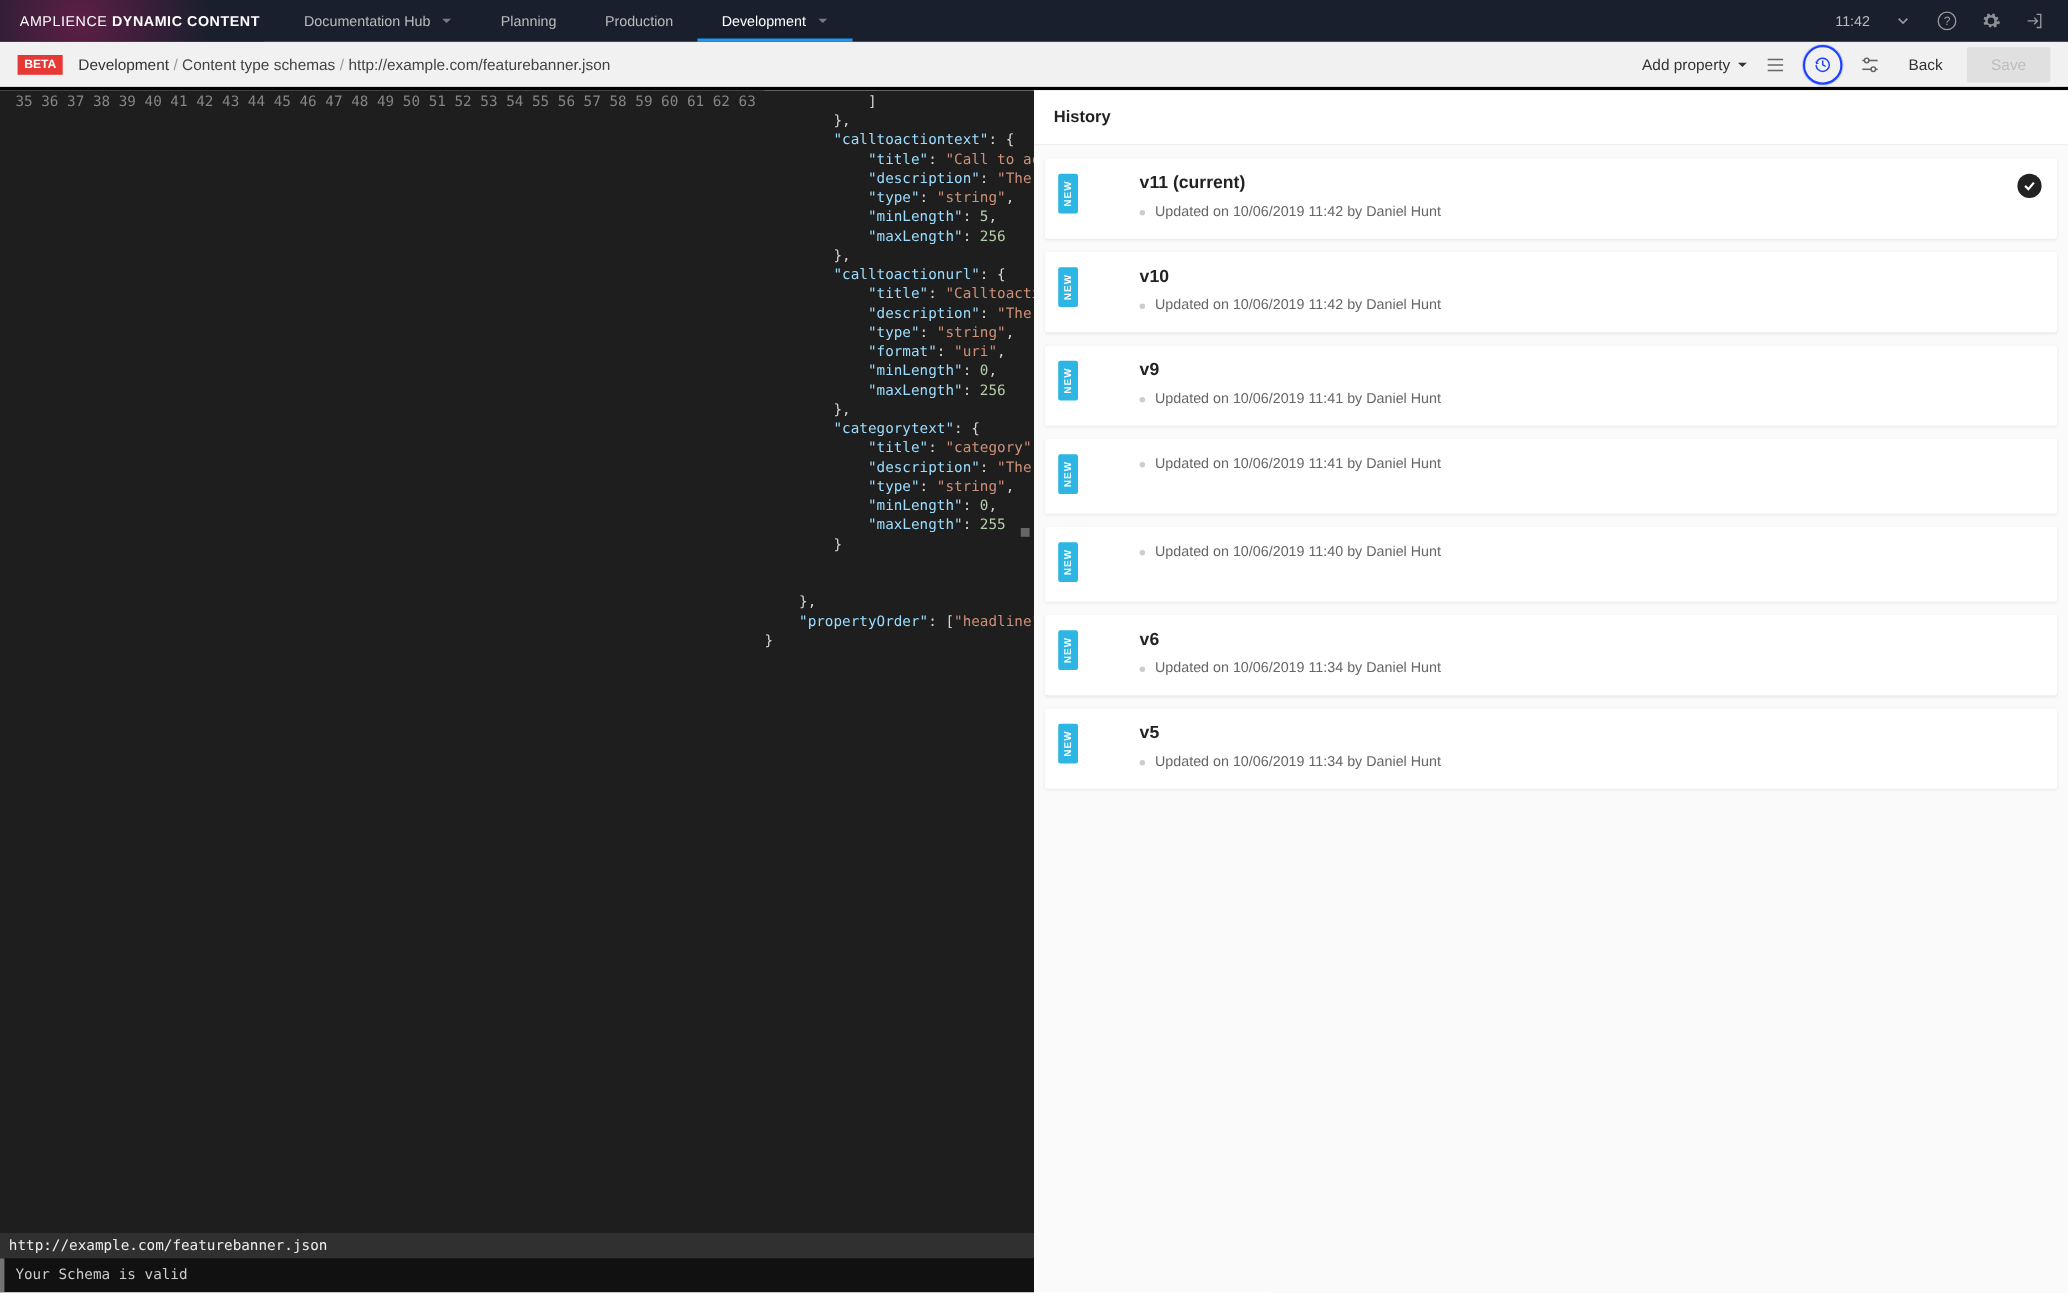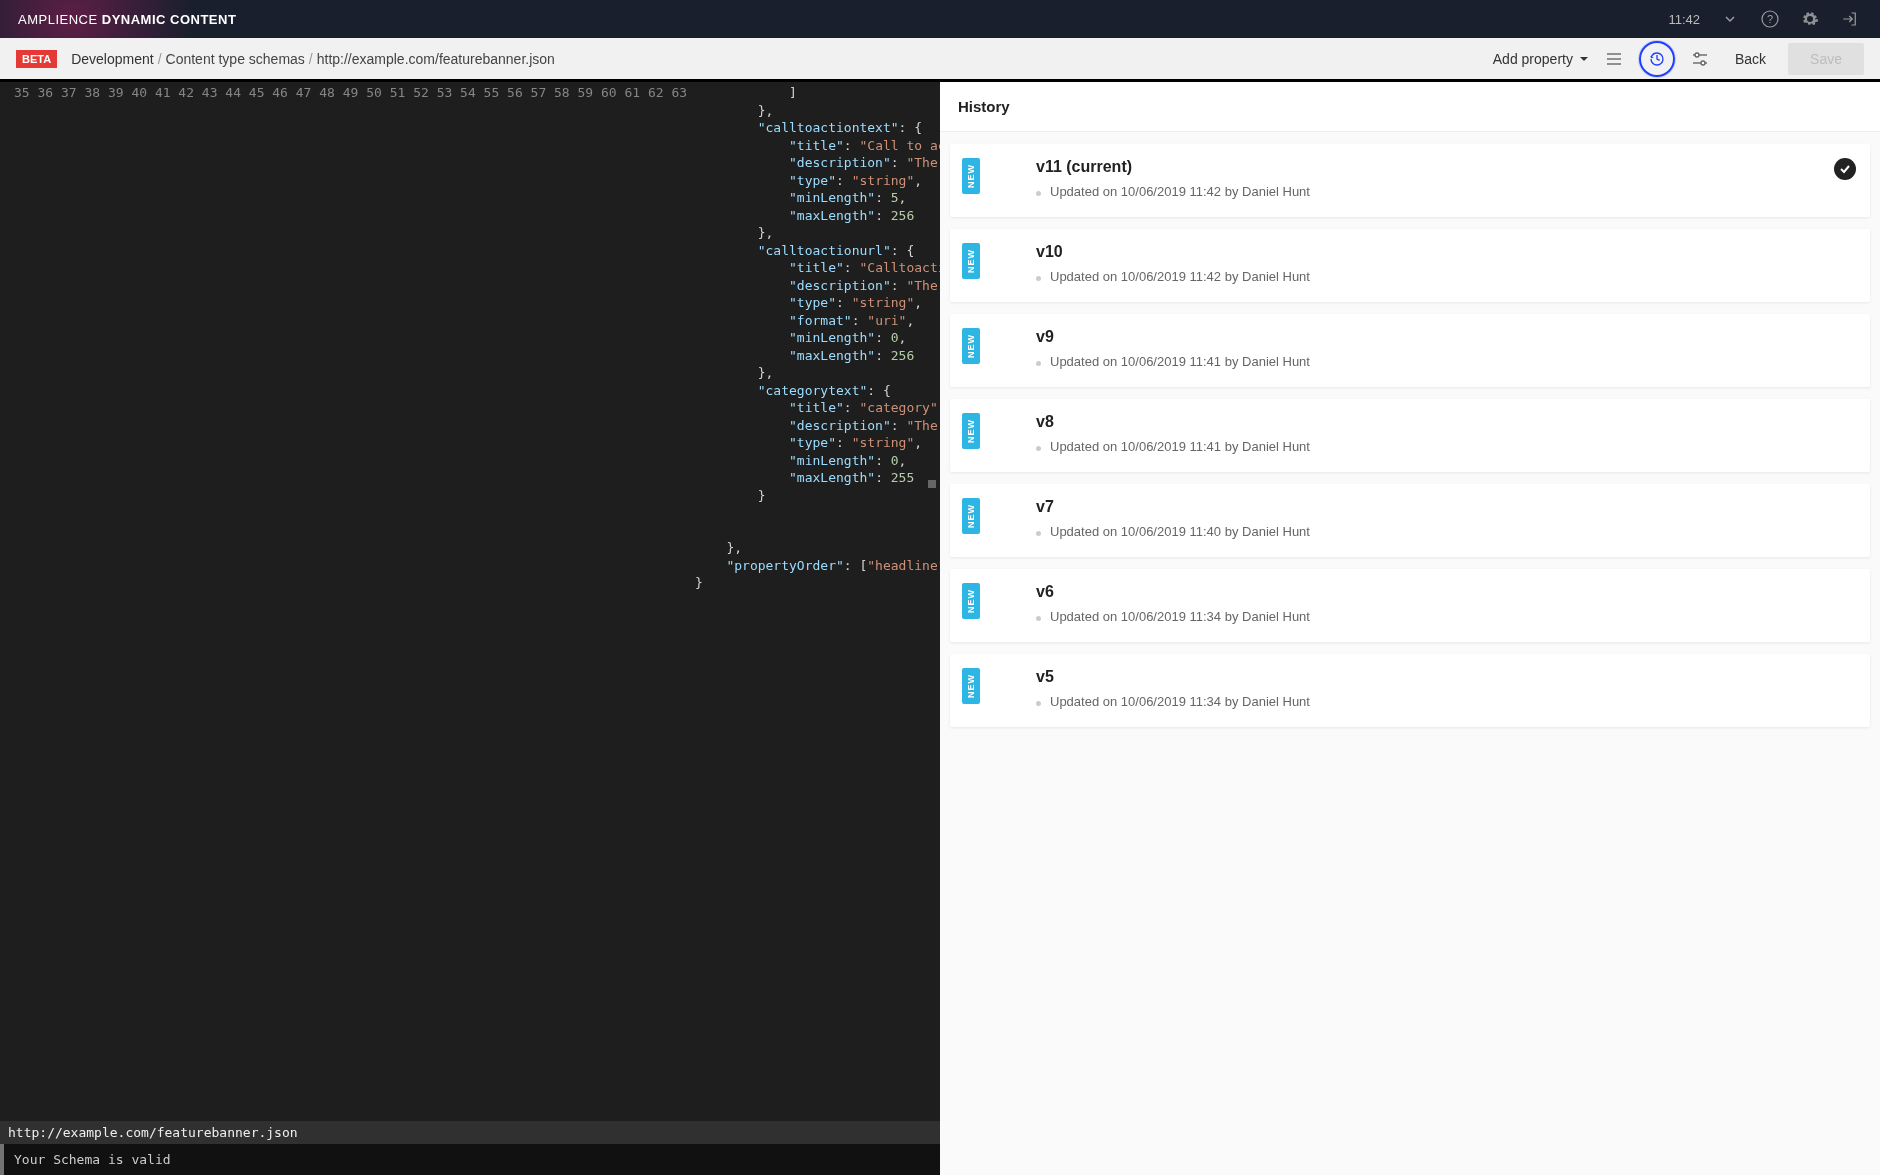--- a/index.html
+++ b/index.html
@@ -85,20 +85,40 @@
 </style>
 </head>
 <body>
 
 <div class="topbar">
   <div class="topbar-bg-flourish"></div>
   <div class="logo">
     <span>AMPLIENCE</span>
     <span class="bold">DYNAMIC CONTENT</span>
   </div>
+  <div class="tabarea" id="tabarea">
+      <div class="tab">
+        <span>Documentation Hub</span>
+        <span class="caret-down"><svg width="10" height="10" viewBox="0 0 10 10">
+            <path d="M1 3 L5 7 L9 3" fill="#bbb"></path>
+          </svg></span>
+      </div>
+      <div class="tab">
+        <span>Planning</span>
+      </div>
+      <div class="tab">
+        <span>Production</span>
+      </div>
+      <div class="tab active">
+        <span>Development</span>
+        <span class="caret-down"><svg width="10" height="10" viewBox="0 0 10 10">
+            <path d="M1 3 L5 7 L9 3" fill="#bbb"></path>
+          </svg></span>
+      </div>
+    </div>
   <div class="topbar-right">
     <span>11:42</span>
     <span class="icon-btn">
       <svg width="10" height="10" viewBox="0 0 10 10">
           <path d="M1 3 L5 7 L9 3" stroke="#bbb" stroke-width="1.5" fill="none"></path>
         </svg>
     </span>
     <span class="icon-btn">
       <svg width="18" height="18" viewBox="0 0 18 18">
           <circle cx="9" cy="9" r="8" stroke="#bbb" stroke-width="1.2" fill="none"></circle>
@@ -230,28 +250,26 @@
         <div class="history-card">
           <div class="new-tag">NEW</div>
           <div class="history-body">
             <div class="history-title">v9</div>
             <div class="history-meta">Updated on 10/06/2019 11:41 by Daniel Hunt</div>
           </div>
         </div>
         <div class="history-card">
           <div class="new-tag">NEW</div>
           <div class="history-body">
-            <div class="history-title">v8</div>
             <div class="history-meta">Updated on 10/06/2019 11:41 by Daniel Hunt</div>
           </div>
         </div>
         <div class="history-card">
           <div class="new-tag">NEW</div>
           <div class="history-body">
-            <div class="history-title">v7</div>
             <div class="history-meta">Updated on 10/06/2019 11:40 by Daniel Hunt</div>
           </div>
         </div>
         <div class="history-card">
           <div class="new-tag">NEW</div>
           <div class="history-body">
             <div class="history-title">v6</div>
             <div class="history-meta">Updated on 10/06/2019 11:34 by Daniel Hunt</div>
           </div>
         </div>

